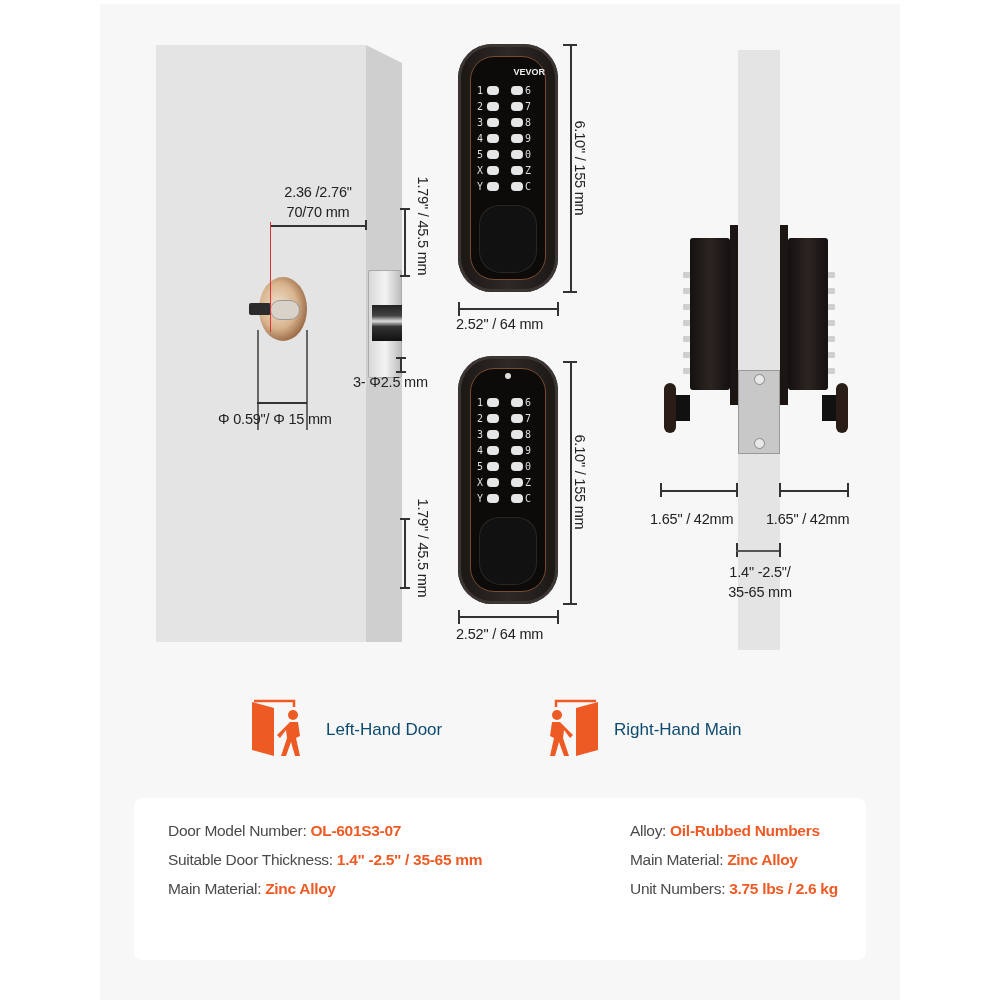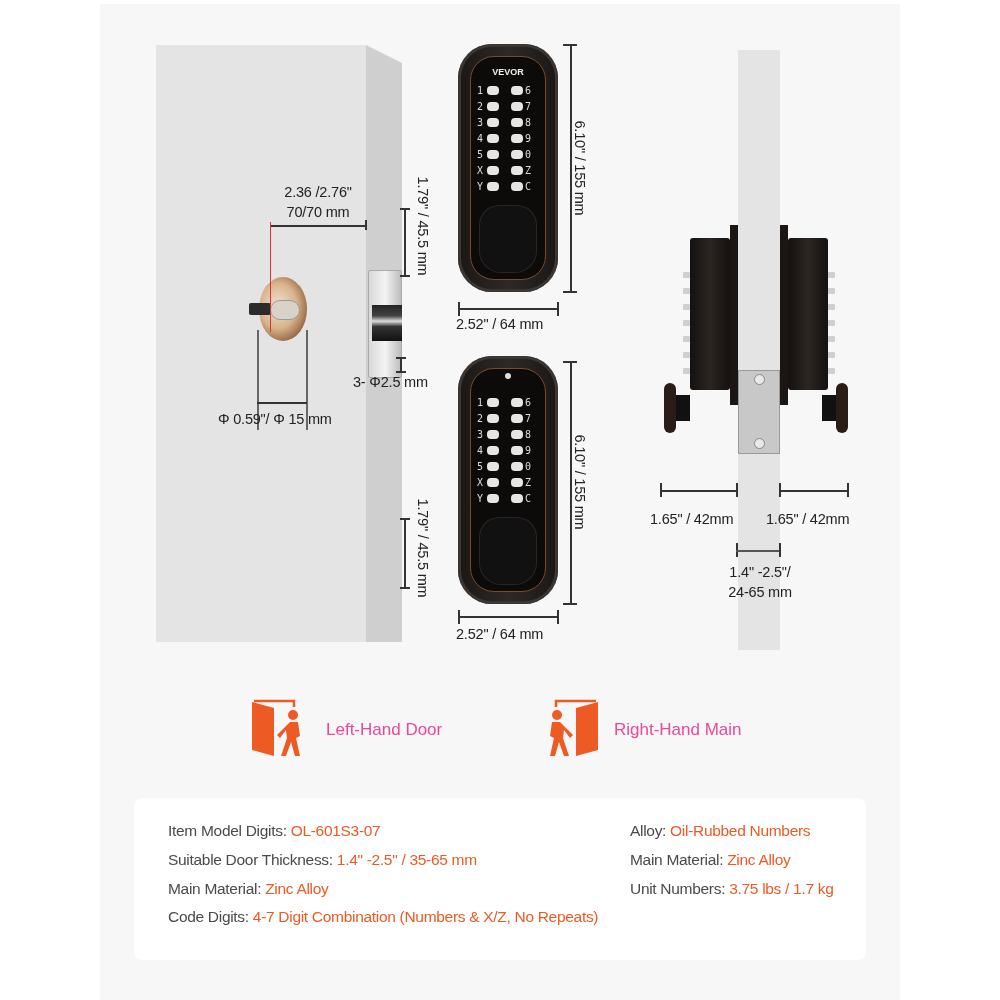--- a/index.html
+++ b/index.html
@@ -26,46 +26,46 @@
   .red-line { position: absolute; left: 270px; top: 222px; width: 1px; height: 110px; background: #d33; }
   .latch-plate { position: absolute; left: 368px; top: 270px; width: 34px; height: 108px; background: linear-gradient(90deg,#d8d8d8,#f4f4f4,#bcbcbc);
                  border: 1px solid #aaa; border-radius: 2px; }
   .latch-bolt { position: absolute; left: 372px; top: 305px; width: 30px; height: 36px; background: linear-gradient(180deg,#222 0%,#444 30%,#ddd 45%,#333 60%,#111 100%); }
 
   
   .keypad { position: absolute; width: 100px; border-radius: 34px; background: linear-gradient(90deg,#1a1715,#2e2926 50%,#1a1715);
             box-shadow: inset 0 0 0 3px #3b3633; }
   .kp-face { position: absolute; left: 12px; top: 12px; right: 12px; bottom: 12px; border-radius: 24px;
              background: #0d0b0a; border: 1.5px solid #7a4a2c; }
-  .kp-brand { position: absolute; top: 10px; left: 0; right: 0; text-align: center; color: #eee; font-size: 9px; font-weight: bold; }
+  .kp-brand { position: absolute; top: 10px; left: 0; right: 0; text-align: right; color: #eee; font-size: 9px; font-weight: bold; }
   .kp-row { position: absolute; left: 6px; right: 6px; height: 12px; }
   .kp-lbl { position: absolute; font-size: 10px; color: #ddd; font-family: "DejaVu Sans Mono", monospace; line-height: 12px; }
   .kp-btn { position: absolute; width: 12px; height: 9px; border-radius: 4px; background: #e6e6e6; top: 1px; }
   .kp-knob { position: absolute; left: 8px; right: 8px; bottom: 6px; height: 68px; border-radius: 20px 20px 22px 22px; background: #111;
              box-shadow: inset 0 0 0 1px #2a2523; }
   .kp-hole { position: absolute; top: 4px; left: 50%; width: 6px; height: 6px; margin-left: -3px; border-radius: 50%; background: #ddd; }
 
   
   .side-door { position: absolute; left: 738px; top: 50px; width: 42px; height: 600px; background: #e4e4e4; }
   .side-body { position: absolute; top: 238px; width: 40px; height: 152px; background: linear-gradient(90deg,#141110,#2c2522,#141110); border-radius: 3px; }
   .side-flange { position: absolute; top: 225px; width: 8px; height: 180px; background: #1b1614; }
   .side-key { position: absolute; width: 7px; height: 6px; background: #cfcfcf; border-radius: 1px; }
   .side-knob { position: absolute; top: 383px; width: 12px; height: 50px; background: #2a1c16; border-radius: 6px; }
   .side-knob-stem { position: absolute; top: 395px; width: 14px; height: 26px; background: #111; }
   .strike { position: absolute; left: 738px; top: 370px; width: 42px; height: 84px; background: #c8c8c8; border: 1px solid #999; }
   .screw { position: absolute; width: 11px; height: 11px; border-radius: 50%; background: #e8e8e8; border: 1px solid #888; }
 
   
   .hand { position: absolute; display: flex; align-items: center; gap: 14px; }
-  .hand-label { font-size: 17px; color: #ec4899; text-align: center; }
+  .hand-label { font-size: 17px; color: #0c4a6e; text-align: center; }
 
   
   .card { position: absolute; left: 134px; top: 798px; width: 732px; height: 162px; background: #ffffff; border-radius: 8px; }
   .spec { position: absolute; font-size: 15.5px; color: #4a4a4a; white-space: nowrap; letter-spacing: -0.3px; }
-  .spec .v { color: #ee5a24; font-weight: normal; text-align: right; }
+  .spec .v { color: #ee5a24; font-weight: bold; text-align: right; }
 </style>
 </head>
 <body>
 
 <div class="panel"></div>
 
 <div>
   <div class="door-face"></div>
   <div class="door-edge"></div>
   <div class="bore"></div>
@@ -255,21 +255,21 @@
 
   <div class="tick-v" style="left:779px;top:483px;height:14px;"></div>
   <div class="line-h" style="left:779px;top:490px;width:69px;"></div>
   <div class="tick-v" style="left:847px;top:483px;height:14px;"></div>
   <div class="abs dim" style="left:766px;top:511px;">1.65" / 42mm</div>
 
   <div class="tick-v" style="left:736px;top:543px;height:14px;"></div>
   <div class="line-h" style="left:736px;top:550px;width:44px;background:#555;"></div>
   <div class="tick-v" style="left:779px;top:543px;height:14px;"></div>
   <div class="abs dim" style="left:700px;top:564px;width:120px;text-align:center;">1.4" -2.5"/</div>
-  <div class="abs dim" style="left:700px;top:584px;width:120px;text-align:center;">24-65 mm</div>
+  <div class="abs dim" style="left:700px;top:584px;width:120px;text-align:center;">35-65 mm</div>
 </div>
 
 <div class="hand" style="left:250px;top:698px;">
   <span>
     <svg width="62" height="60" viewBox="0 0 62 60">
       <polygon points="2,4 24,10 24,58 2,52" fill="#ee5a24"></polygon>
       <polyline points="4,3 44,3 44,9" fill="none" stroke="#ee5a24" stroke-width="2.5"></polyline>
       <circle cx="43" cy="17" r="5" fill="#ee5a24"></circle>
       <path d="M40 24 L48 24 L50 38 L46 40 L50 58 L45 58 L41 44 L36 58 L31 58 L37 40 L36 32 L30 40 L27 37 Z" fill="#ee5a24"></path>
     </svg>
@@ -282,20 +282,19 @@
       <polygon points="60,4 38,10 38,58 60,52" fill="#ee5a24"></polygon>
       <polyline points="58,3 18,3 18,9" fill="none" stroke="#ee5a24" stroke-width="2.5"></polyline>
       <circle cx="19" cy="17" r="5" fill="#ee5a24"></circle>
       <path d="M22 24 L14 24 L12 38 L16 40 L12 58 L17 58 L21 44 L26 58 L31 58 L25 40 L26 32 L32 40 L35 37 Z" fill="#ee5a24"></path>
     </svg>
   </span>
   <span class="hand-label">Right-Hand Main</span>
 </div>
 
 <div class="card">
-  <div class="spec" style="left:34px;top:24px;"><span>Item Model Digits: </span><span class="v">OL-601S3-07</span></div>
+  <div class="spec" style="left:34px;top:24px;"><span>Door Model Number: </span><span class="v">OL-601S3-07</span></div>
   <div class="spec" style="left:34px;top:53px;"><span>Suitable Door Thickness: </span><span class="v">1.4" -2.5" / 35-65 mm</span></div>
   <div class="spec" style="left:34px;top:82px;"><span>Main Material: </span><span class="v">Zinc Alloy</span></div>
-  <div class="spec" style="left:34px;top:110px;"><span>Code Digits: </span><span class="v">4-7 Digit Combination (Numbers &amp; X/Z, No Repeats)</span></div>
   <div class="spec" style="left:496px;top:24px;"><span>Alloy: </span><span class="v">Oil-Rubbed Numbers</span></div>
   <div class="spec" style="left:496px;top:53px;"><span>Main Material:  </span><span class="v">Zinc Alloy</span></div>
-  <div class="spec" style="left:496px;top:82px;"><span>Unit Numbers: </span><span class="v">3.75 lbs / 1.7 kg</span></div>
+  <div class="spec" style="left:496px;top:82px;"><span>Unit Numbers: </span><span class="v">3.75 lbs / 2.6 kg</span></div>
 </div>
 
 </body></html>

